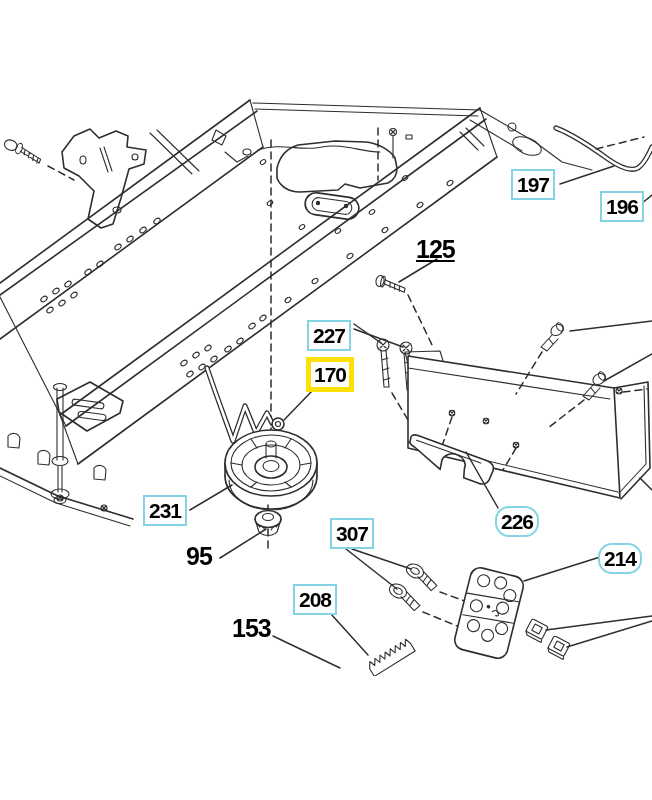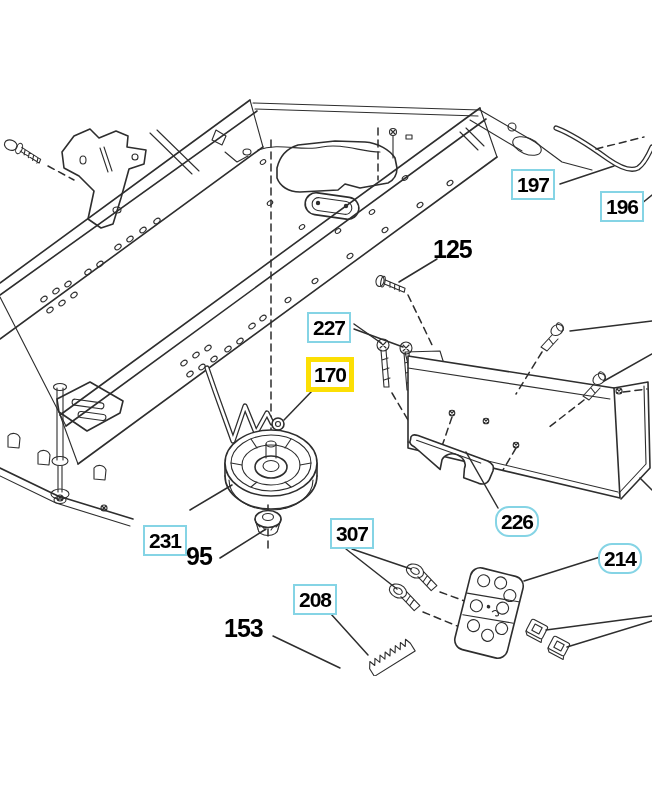--- a/index.html
+++ b/index.html
@@ -323,24 +323,24 @@
     <path d="M604,381 L652,354"></path>
     <path d="M546,630 L652,616"></path>
     <path d="M567,647 L652,621"></path>
     <path d="M640,478 L652,490"></path>
   </g>
 </svg>
 
 <div id="callout-layer">
       <div class="co cyan" style="left: 511px; top: 169px;">197</div>
       <div class="co cyan" style="left: 592px; top: 191px; margin-left: 8px;">196</div>
-      <div class="co plain" style="left: 433px; top: 237px;">125</div>
-      <div class="co cyan" style="left: 307px; top: 312px;">227</div>
+      <div class="co plain" style="left: 416px; top: 237px; text-decoration: underline;">125</div>
+      <div class="co cyan" style="left: 307px; top: 320px;">227</div>
       <div class="co yellow" style="left: 306px; top: 357px; text-align: right;">170</div>
-      <div class="co cyan" style="left: 143px; top: 495px; margin-top: 30px;">231</div>
+      <div class="co cyan" style="left: 143px; top: 495px;">231</div>
       <div class="co plain" style="left: 186px; top: 544px;">95</div>
       <div class="co cyan" style="left: 330px; top: 518px;">307</div>
       <div class="co cyan" style="left: 495px; top: 506px; border-radius: 14px;">226</div>
       <div class="co cyan" style="left: 598px; top: 543px; border-radius: 14px;">214</div>
       <div class="co cyan" style="left: 293px; top: 584px;">208</div>
-      <div class="co plain" style="left: 224px; top: 616px;">153</div>
+      <div class="co plain" style="left: 232px; top: 616px;">153</div>
     </div>
 </div>
 
 </body></html>

